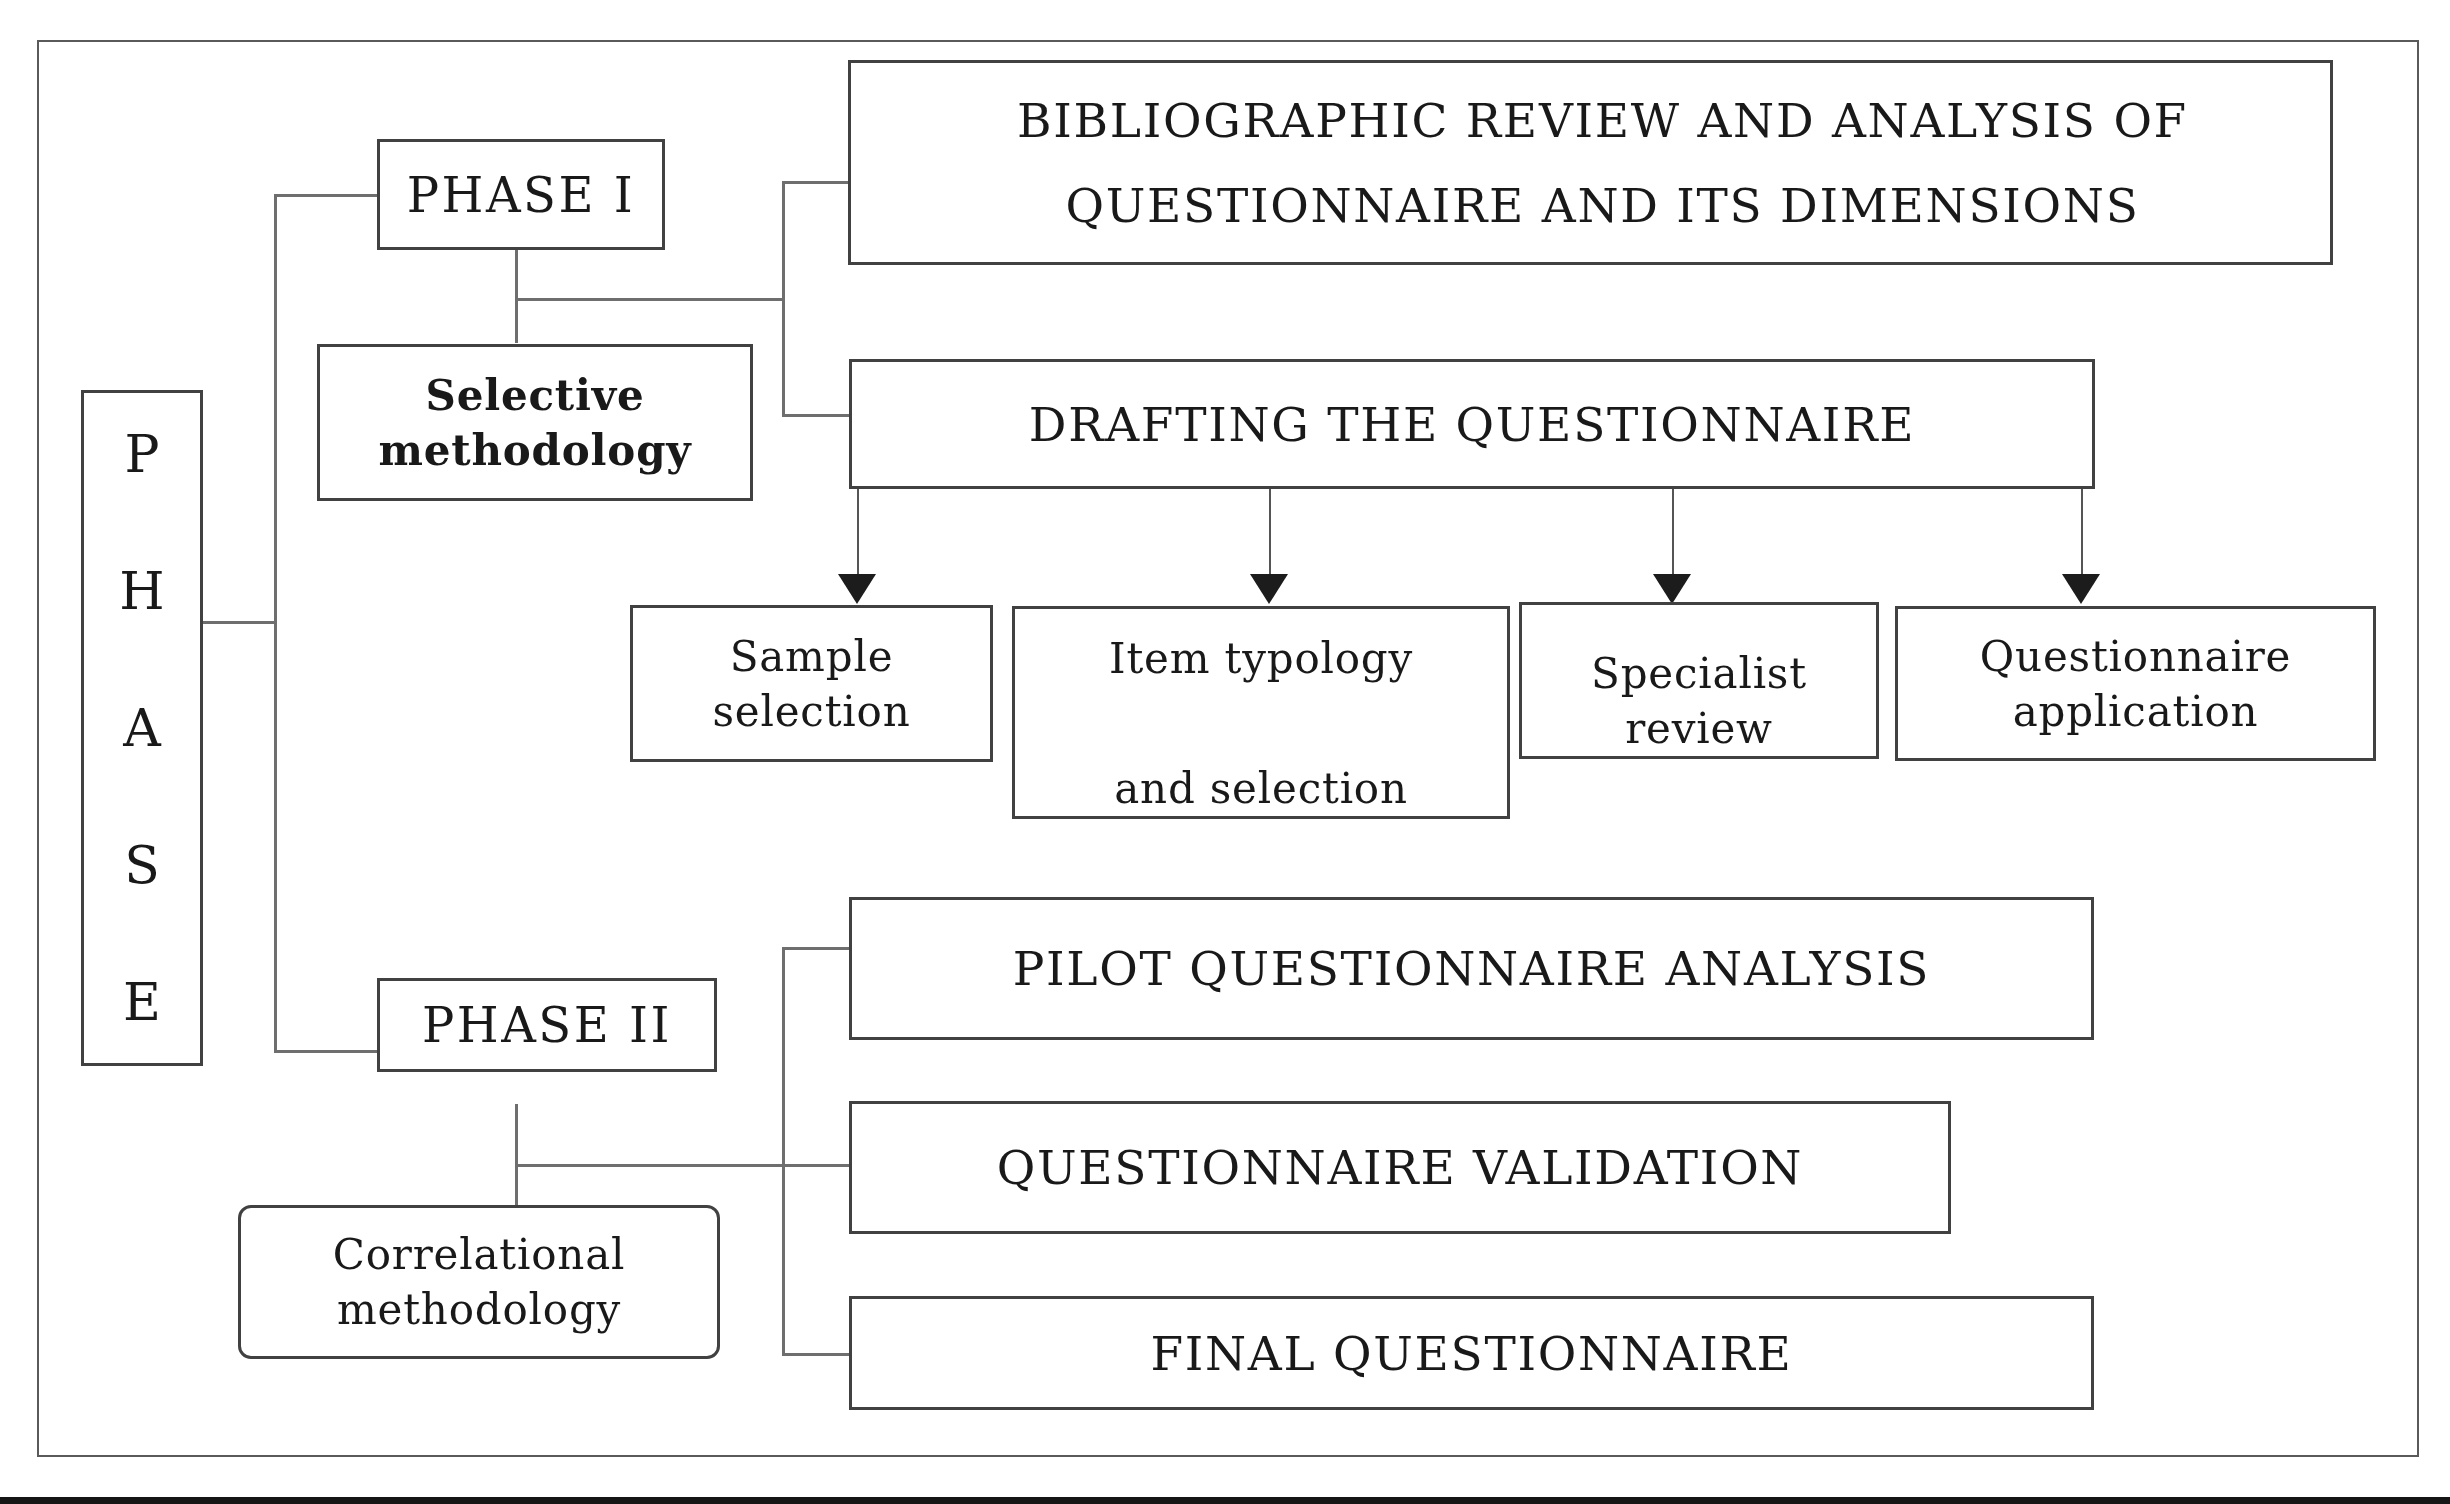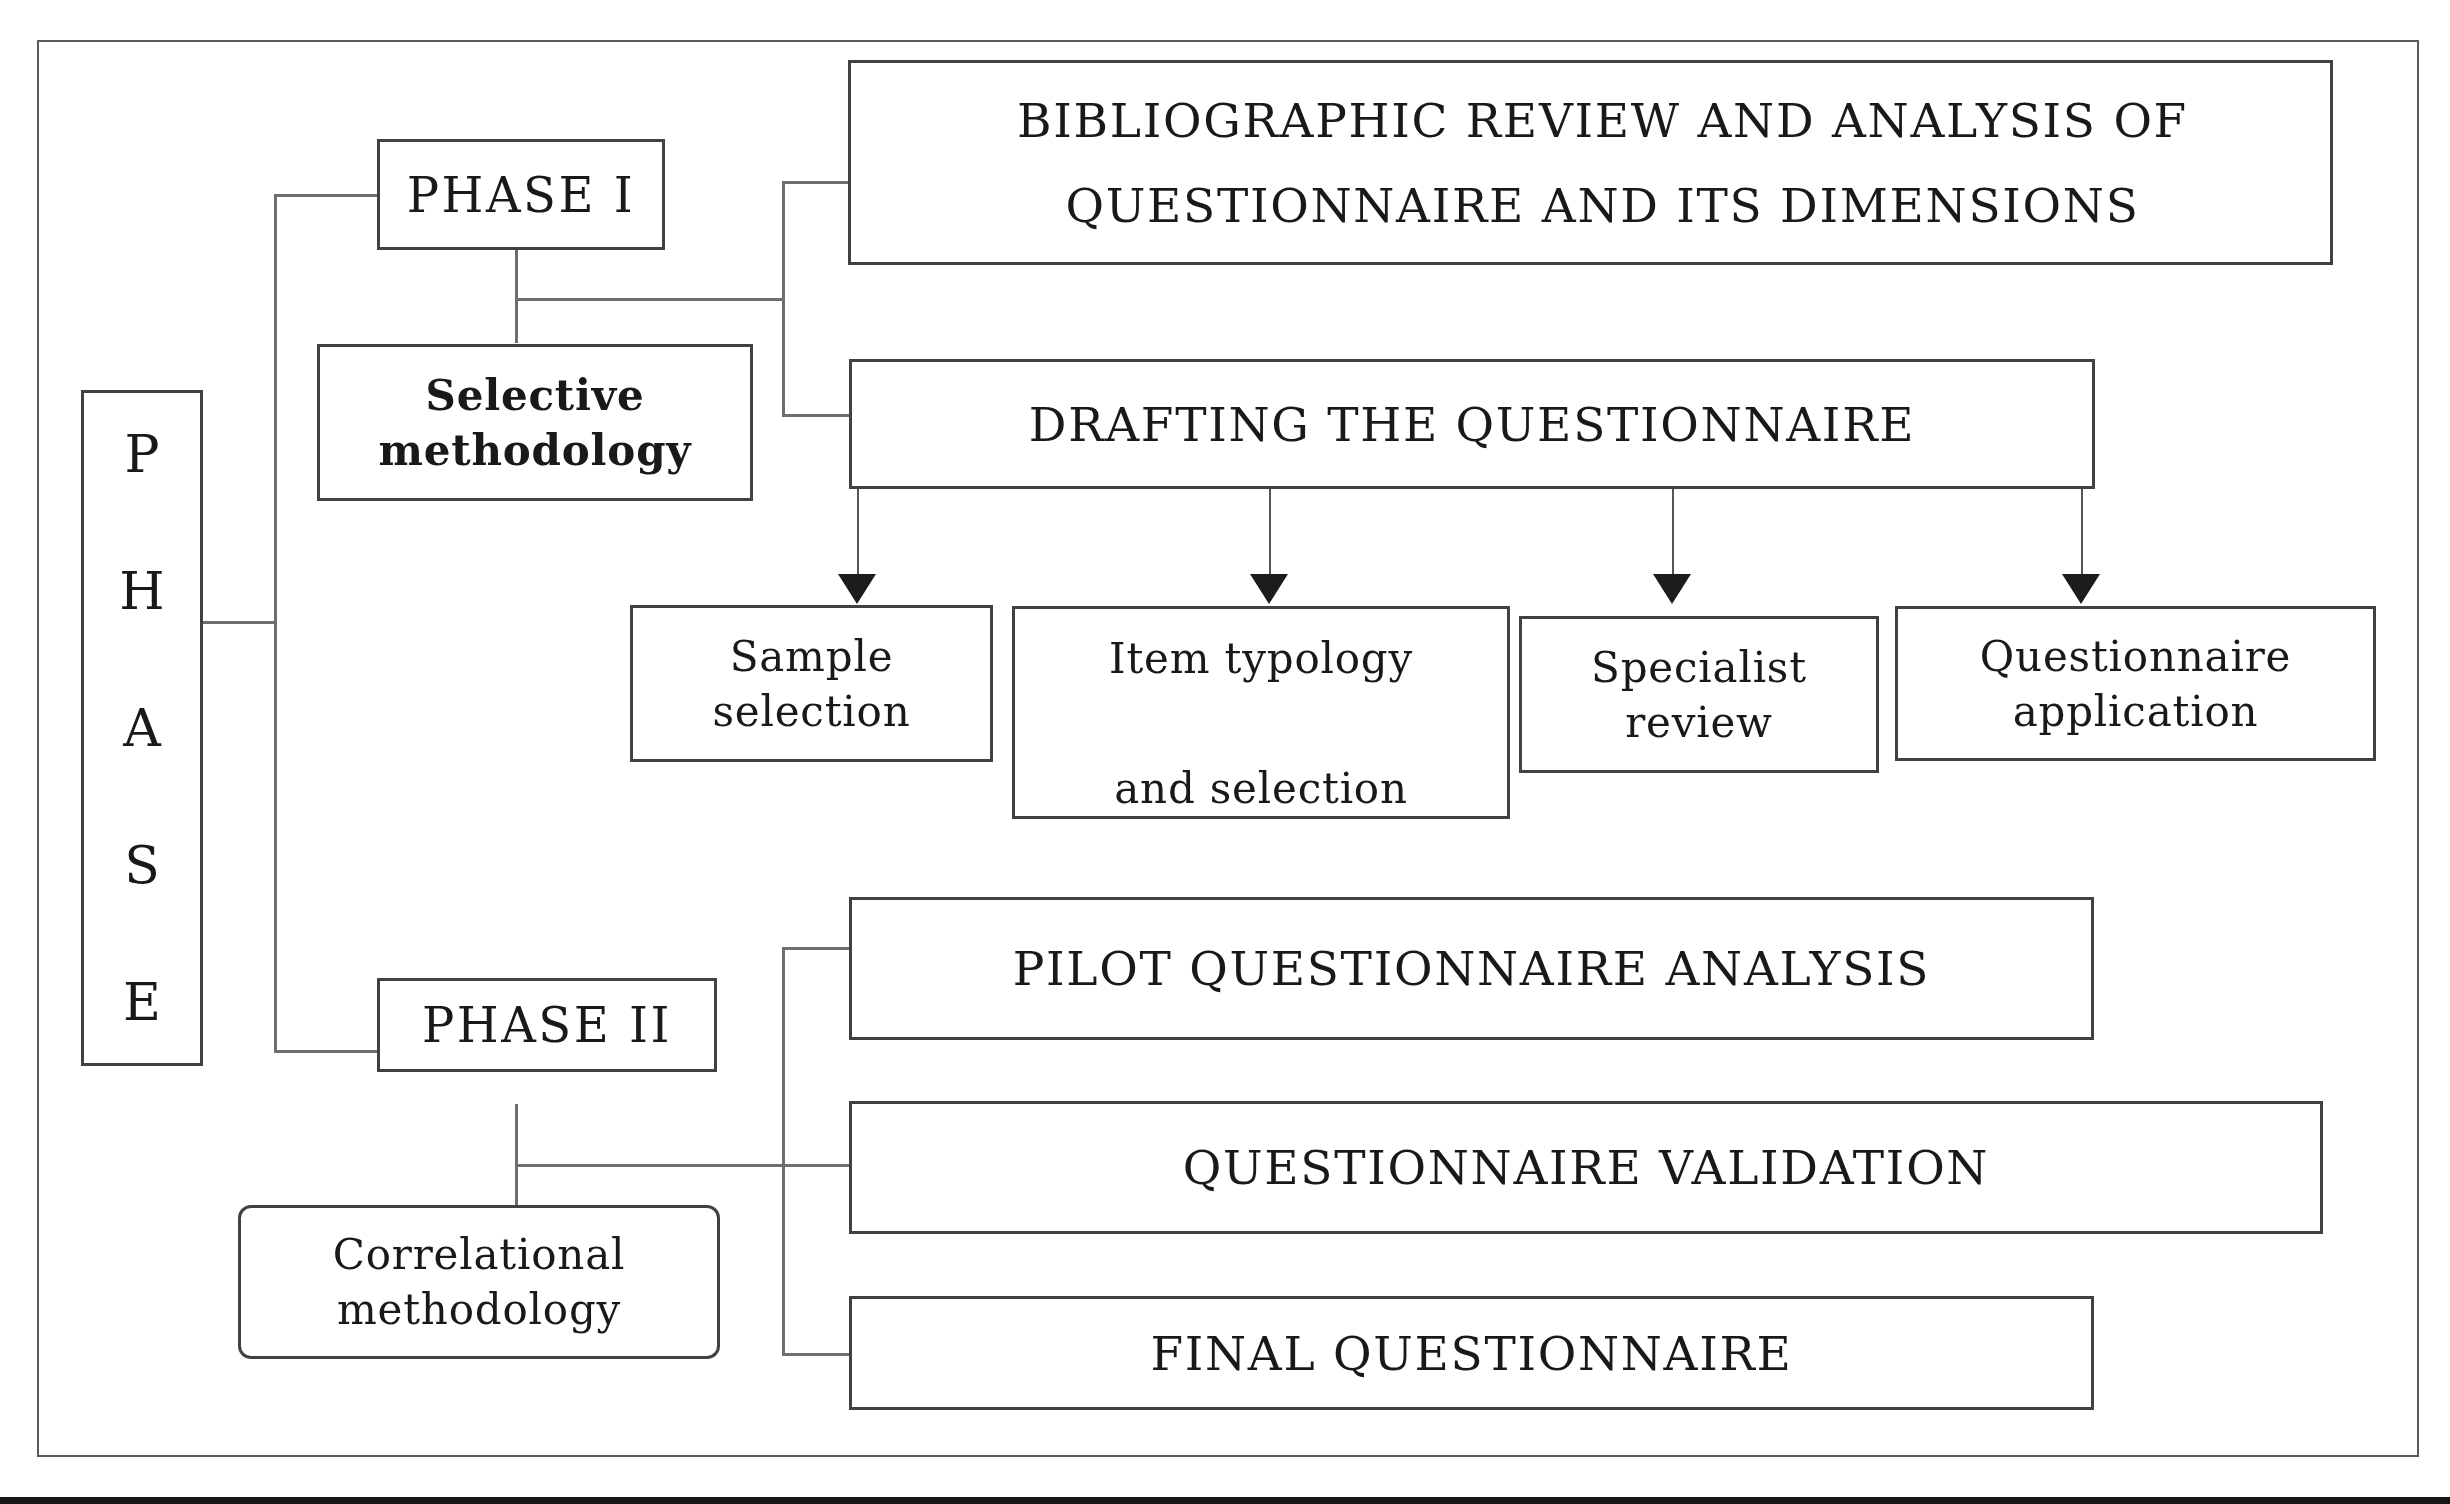--- a/index.html
+++ b/index.html
@@ -16,26 +16,26 @@
   .small{font-size:42px;letter-spacing:0.8px;line-height:55px;}
   .phasefont{font-size:48px;letter-spacing:2.5px;}
 
   .b-phasecol{left:81px;top:390px;width:122px;height:676px;font-size:52px;line-height:137px;}
   .b-phase1{left:377px;top:139px;width:288px;height:111px;}
   .b-selective{left:317px;top:344px;width:436px;height:157px;font-weight:bold;}
   .b-biblio{left:848px;top:60px;width:1485px;height:205px;padding-left:24px;}
   .b-drafting{left:849px;top:359px;width:1246px;height:130px;}
   .b-sample{left:630px;top:605px;width:363px;height:157px;}
   .b-item{left:1012px;top:606px;width:498px;height:213px;justify-content:space-between;padding-top:22px;}
-  .b-specialist{left:1519px;top:616px;width:360px;height:157px;}
+  .b-specialist{left:1519px;top:602px;width:360px;height:157px;justify-content:flex-end;}
   .b-qapp{left:1895px;top:606px;width:481px;height:155px;}
   .b-phase2{left:377px;top:978px;width:340px;height:94px;}
   .b-correl{left:238px;top:1205px;width:482px;height:154px;border-radius:13px;}
   .b-pilot{left:849px;top:897px;width:1245px;height:143px;}
-  .b-validation{left:849px;top:1101px;width:1474px;height:133px;}
+  .b-validation{left:849px;top:1101px;width:1102px;height:133px;}
   .b-final{left:849px;top:1296px;width:1245px;height:114px;}
 
   .line{position:absolute;background:#6e6e6e;z-index:1;}
   .ln-trunk{left:274px;top:194px;width:2.5px;height:859px;}
   .ln-stub-p1{left:274px;top:194px;width:103px;height:2.5px;}
   .ln-stub-col{left:203px;top:621px;width:71px;height:2.5px;}
   .ln-stub-p2{left:274px;top:1050px;width:103px;height:2.5px;}
   .ln-p1-down{left:515px;top:250px;width:2.5px;height:93px;}
   .ln-p1-branch{left:515px;top:298px;width:269px;height:2.5px;}
   .ln-junc1{left:782px;top:181px;width:2.5px;height:235px;}

